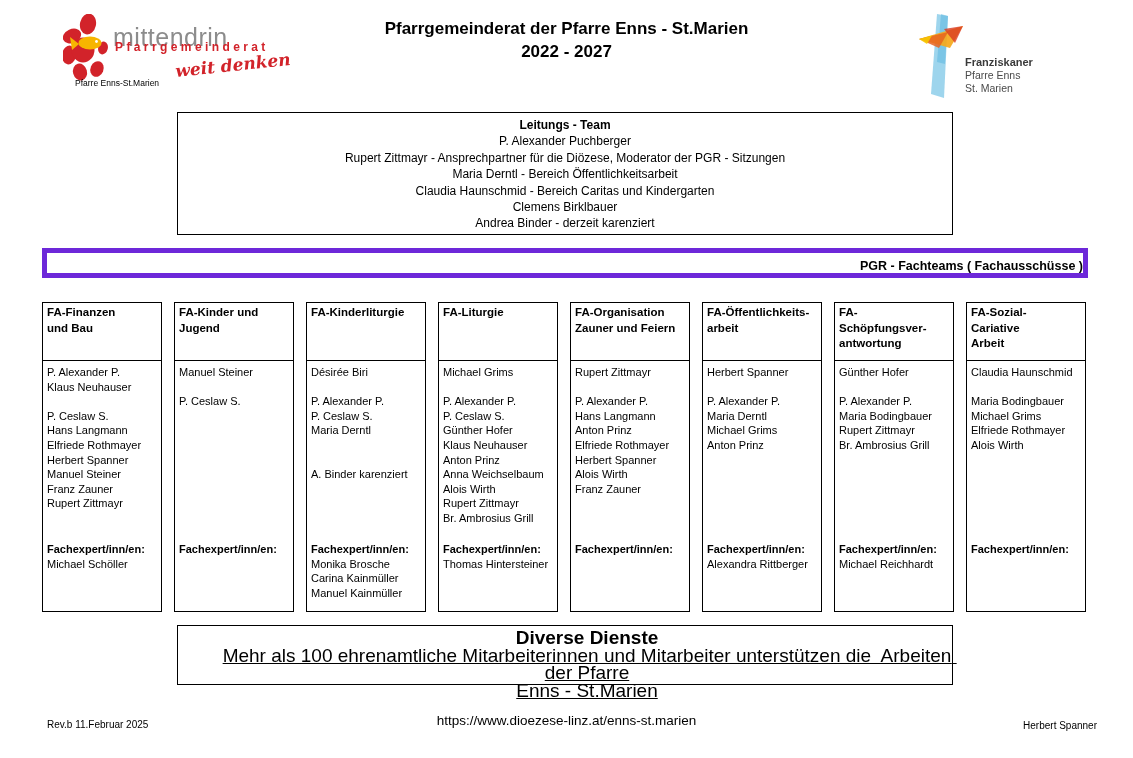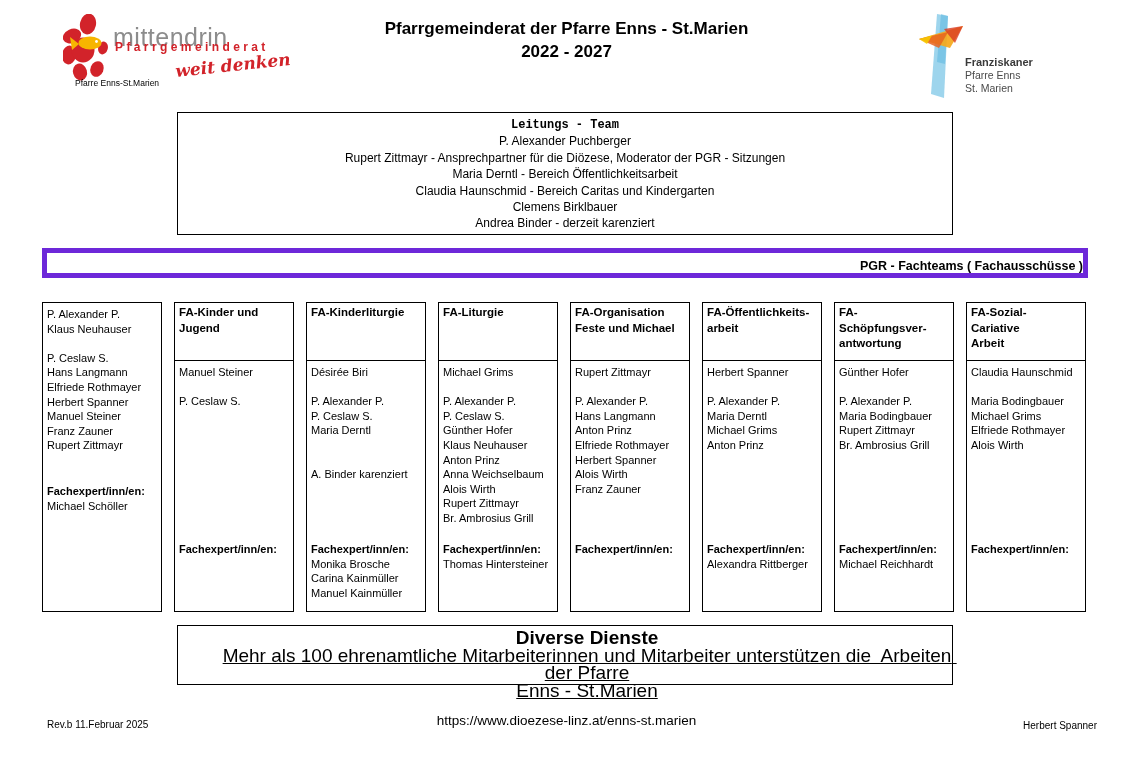--- a/index.html
+++ b/index.html
@@ -22,21 +22,21 @@
 
   .franziskaner { position:absolute; left:917px; top:12px; width:210px; height:90px; }
   .franziskaner svg { position:absolute; left:0; top:0; }
   .fr-text { position:absolute; left:48px; top:44px; line-height:13px; color:#4a4a4a; font-size:10.5px; }
   .fr-name { font-weight:bold; color:#3a3a3a; font-size:11px; }
 
   
   .leitungs-box { position:absolute; left:177px; top:112px; width:776px; height:123px;
     border:1px solid #000; box-sizing:border-box; text-align:center;
     font-size:12px; line-height:16.4px; padding-top:4px; }
-  .lt-title { font-weight:bold;font-family:Liberation Mono, monospace; }
+  .lt-title { font-weight:bold; }
 
   
   .banner { position:absolute; left:42px; top:248px; width:1046px; height:30px;
     border:5px solid #6d28d9; box-sizing:border-box; text-align:right;
     font-weight:bold; font-size:12.5px; line-height:27px; }
 
   
   .teams-row { position:absolute; left:42px; top:302px; width:1044px; height:310px;
     display:flex; gap:12px; }
   .team-col { width:120px; box-sizing:border-box; border:1px solid #000;
@@ -119,20 +119,24 @@
         <div class="lt-line">Claudia Haunschmid - Bereich Caritas und Kindergarten</div>
         <div class="lt-line">Clemens Birklbauer</div>
         <div class="lt-line">Andrea Binder - derzeit karenziert</div>
       </div>
   </div>
 
   <div class="banner">PGR - Fachteams ( Fachausschüsse )</div>
 
   <div class="teams-row">
       <div class="team-col">
+        <div class="team-header">
+          <div>FA-Finanzen</div>
+          <div>und Bau</div>
+        </div>
         <div class="team-body">
           <div class="team-line">P. Alexander P.</div>
           <div class="team-line">Klaus Neuhauser</div>
           <div class="team-line">&nbsp;</div>
           <div class="team-line">P. Ceslaw S.</div>
           <div class="team-line">Hans Langmann</div>
           <div class="team-line">Elfriede Rothmayer</div>
           <div class="team-line">Herbert Spanner</div>
           <div class="team-line">Manuel Steiner</div>
           <div class="team-line">Franz Zauner</div>
@@ -196,21 +200,21 @@
           <div class="team-line">Br. Ambrosius Grill</div>
           <div class="experts">
             <div class="experts-label">Fachexpert/inn/en:</div>
             <div class="team-line">Thomas Hintersteiner</div>
           </div>
         </div>
       </div>
       <div class="team-col">
         <div class="team-header">
           <div>FA-Organisation</div>
-          <div>Feste und Michael</div>
+          <div>Zauner und Feiern</div>
         </div>
         <div class="team-body">
           <div class="team-line">Rupert Zittmayr</div>
           <div class="team-line">&nbsp;</div>
           <div class="team-line">P. Alexander P.</div>
           <div class="team-line">Hans Langmann</div>
           <div class="team-line">Anton Prinz</div>
           <div class="team-line">Elfriede Rothmayer</div>
           <div class="team-line">Herbert Spanner</div>
           <div class="team-line">Alois Wirth</div>

